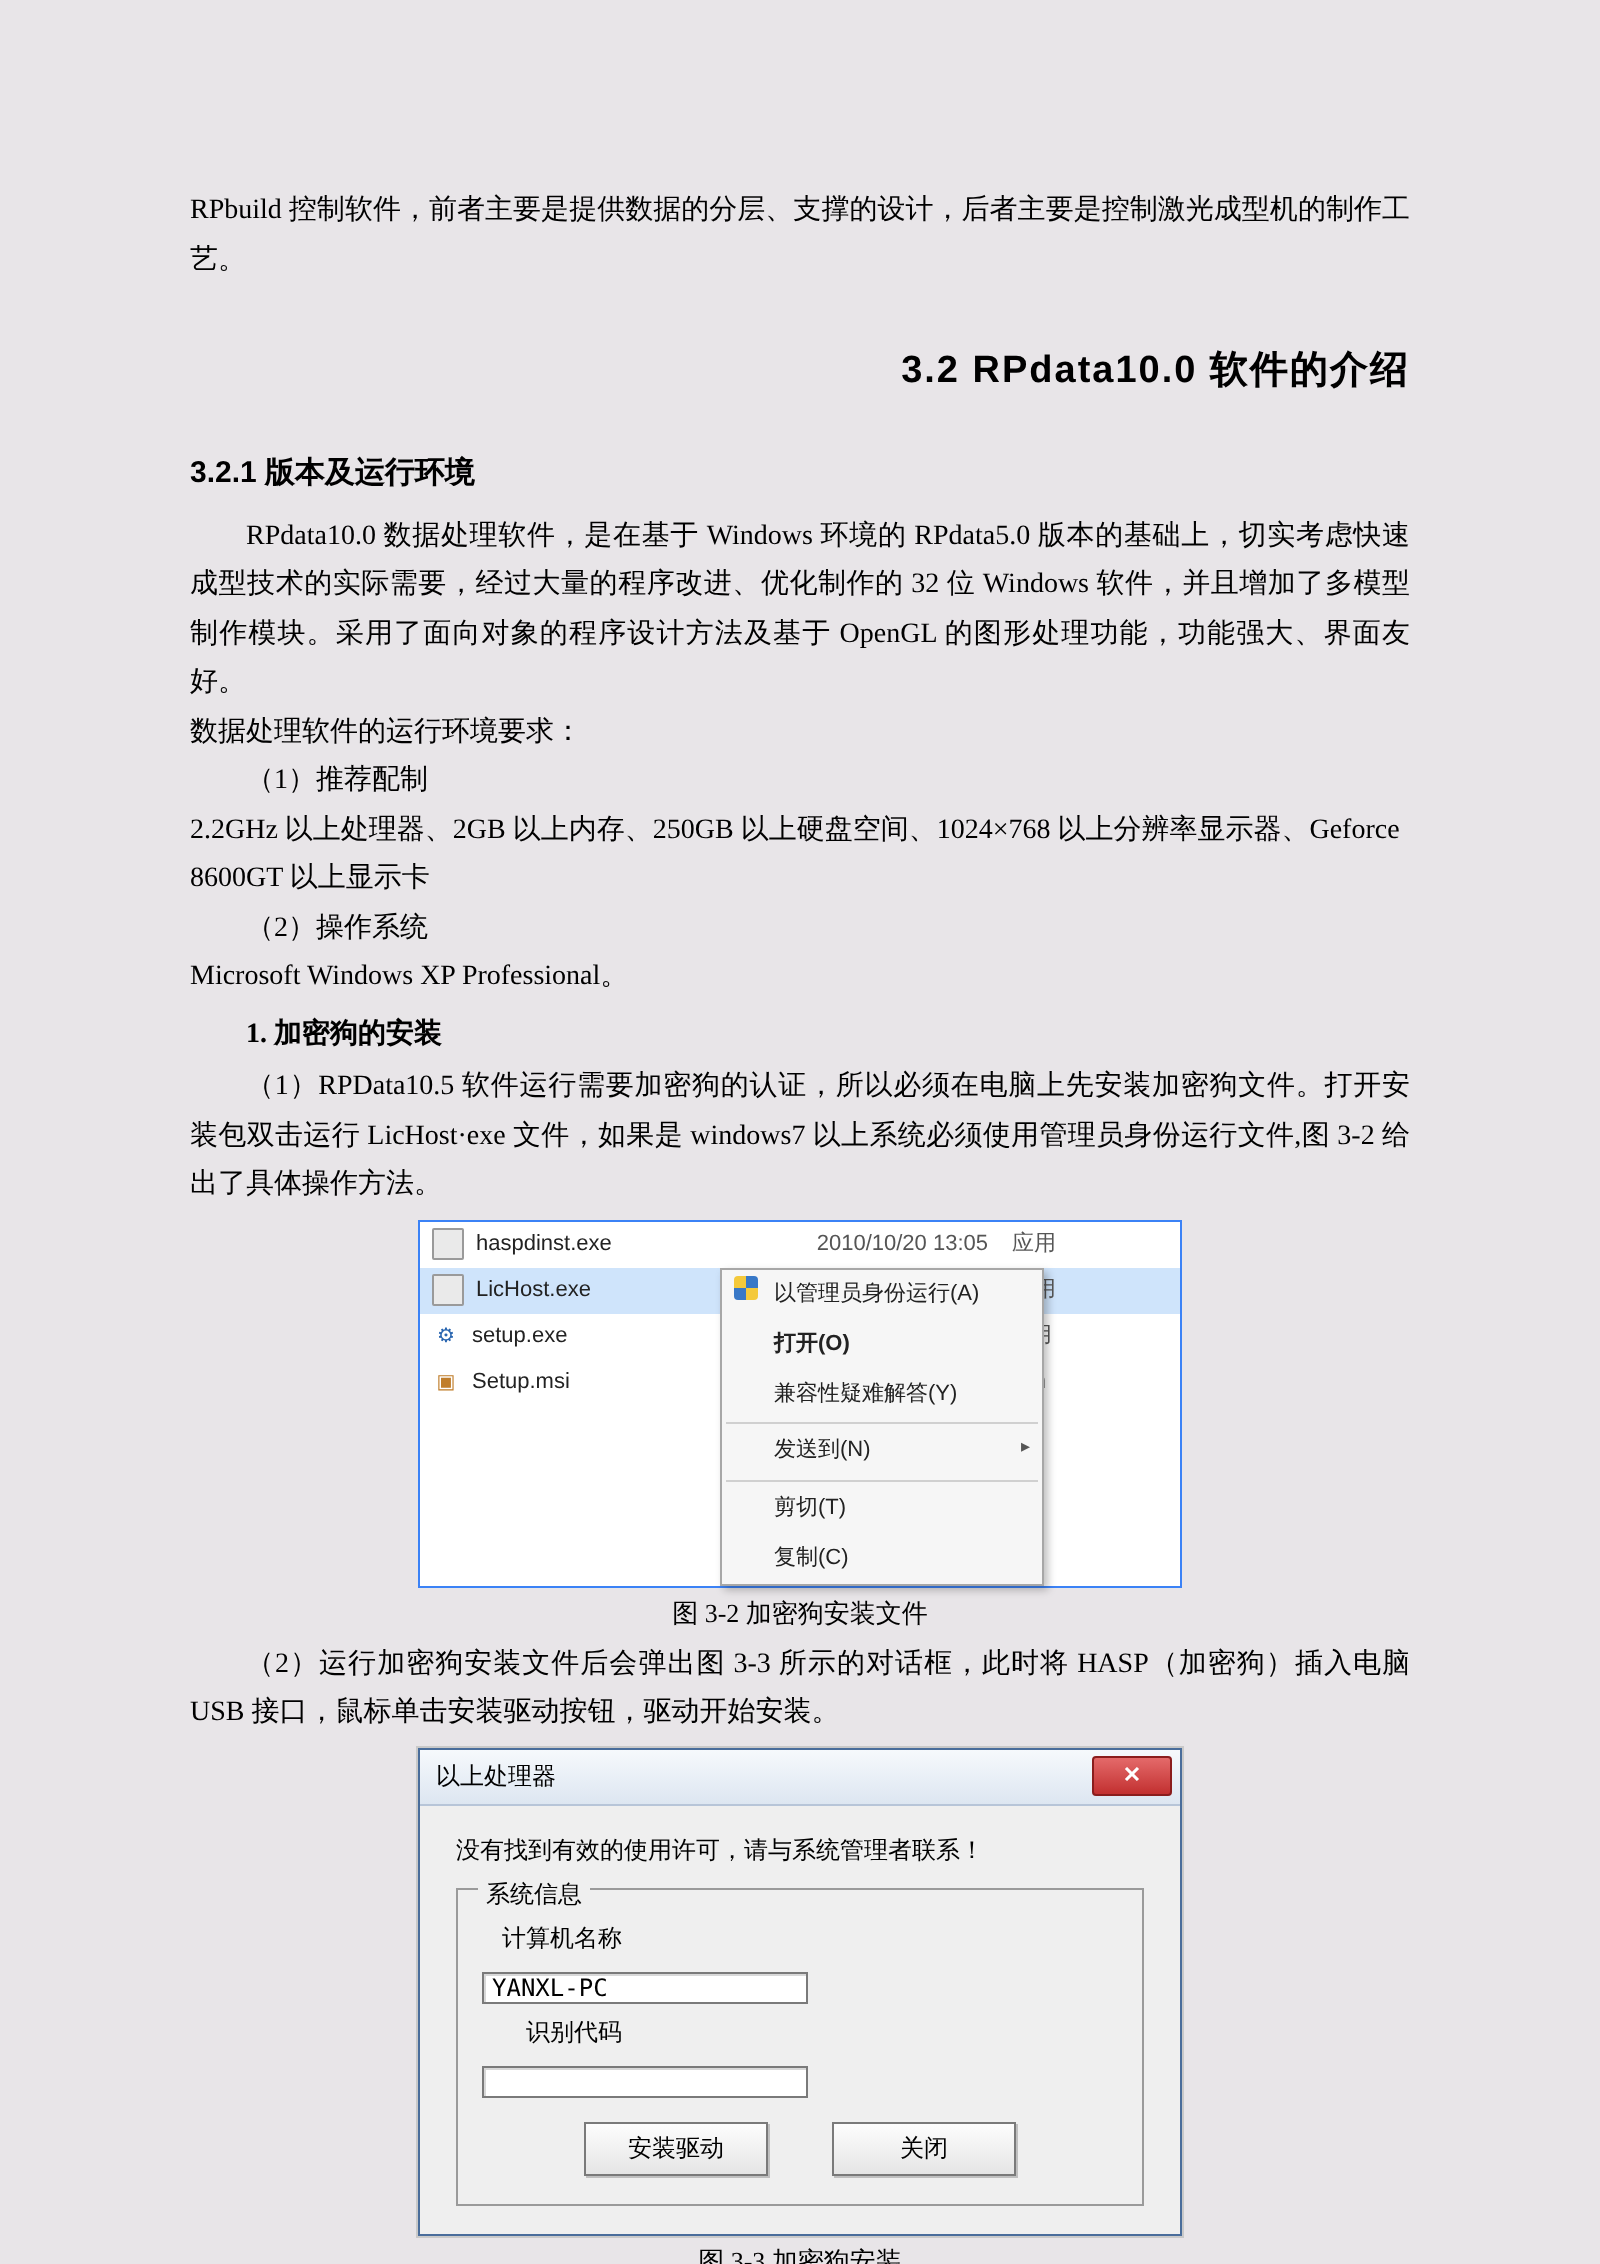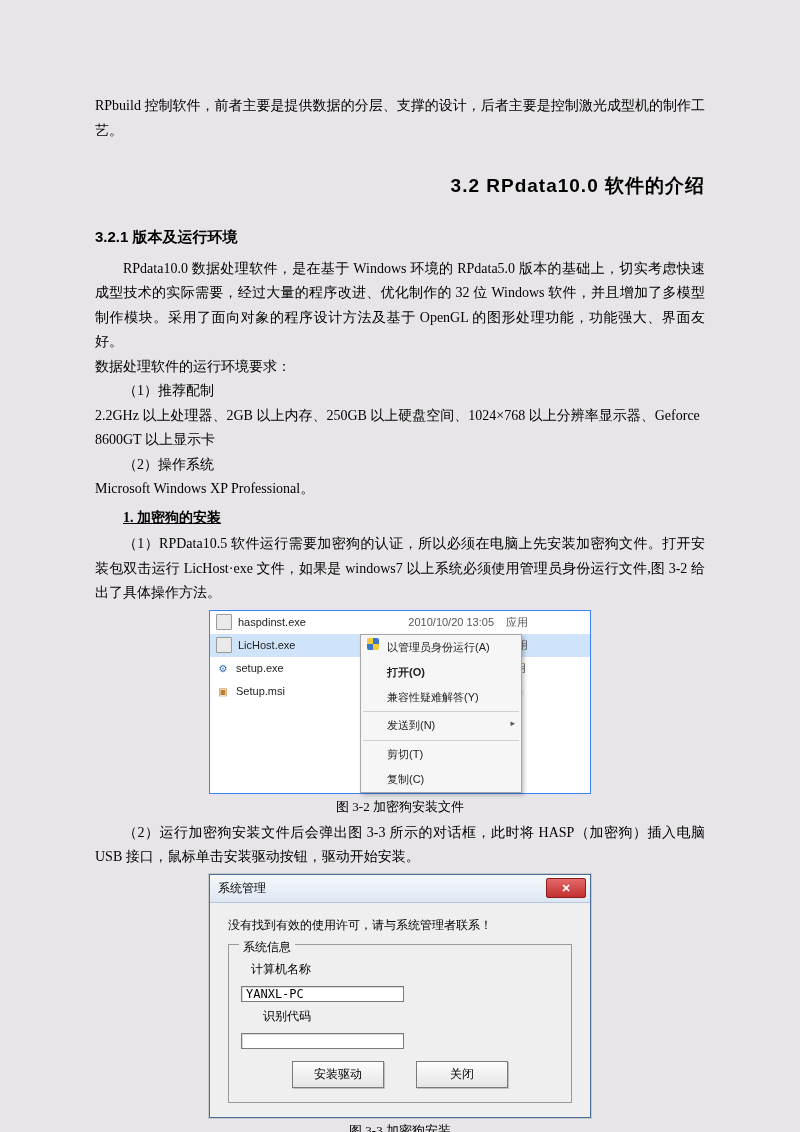--- a/index.html
+++ b/index.html
@@ -30,21 +30,21 @@
   }
   h3.subsection {
     font-size: 15px;
     font-weight: bold;
     margin: 14px 0 6px 0;
     font-family: "SimHei", "SimSun", sans-serif;
   }
   .body-p { text-indent: 2em; text-align: justify; margin: 0; }
   .body-noindent { text-indent: 0; margin: 0; }
   .body-indent-sm { text-indent: 2em; margin: 0; }
-  .bold-item { font-weight: bold; text-indent: 2em; margin: 4px 0 2px 0; text-decoration: underline;}
+  .bold-item { font-weight: bold; text-indent: 2em; margin: 4px 0 2px 0;}
   .figure-wrap { display: flex; flex-direction: column; align-items: center; margin: 4px 0 2px 0; }
   .figure-caption { text-align: center; font-size: 13px; margin-top: 2px; }
 
   
   .fig32 {
     width: 380px;
     background: #ffffff;
     border: 1px solid #3b82f6;
     font-family: Liberation Sans, sans-serif;
     font-size: 11px;
@@ -198,21 +198,21 @@
       </div>
     </div>
     <div class="figure-caption">图 3-2   加密狗安装文件</div>
   </div>
 
   <p class="body-p">（2）运行加密狗安装文件后会弹出图 3-3 所示的对话框，此时将 HASP（加密狗）插入电脑 USB 接口，鼠标单击安装驱动按钮，驱动开始安装。</p>
 
   <div class="figure-wrap">
     <div class="fig33">
       <div class="fig33-titlebar">
-        <span>系统管理</span>
+        <span>以上处理器</span>
         <div class="fig33-close">
           <span>✕</span>
         </div>
       </div>
       <div class="fig33-body">
         <div class="fig33-msg">没有找到有效的使用许可，请与系统管理者联系！</div>
         <div class="fieldset">
           <div class="fieldset-legend">系统信息</div>
           <div class="form-row">
             <span class="form-label">计算机名称</span>

